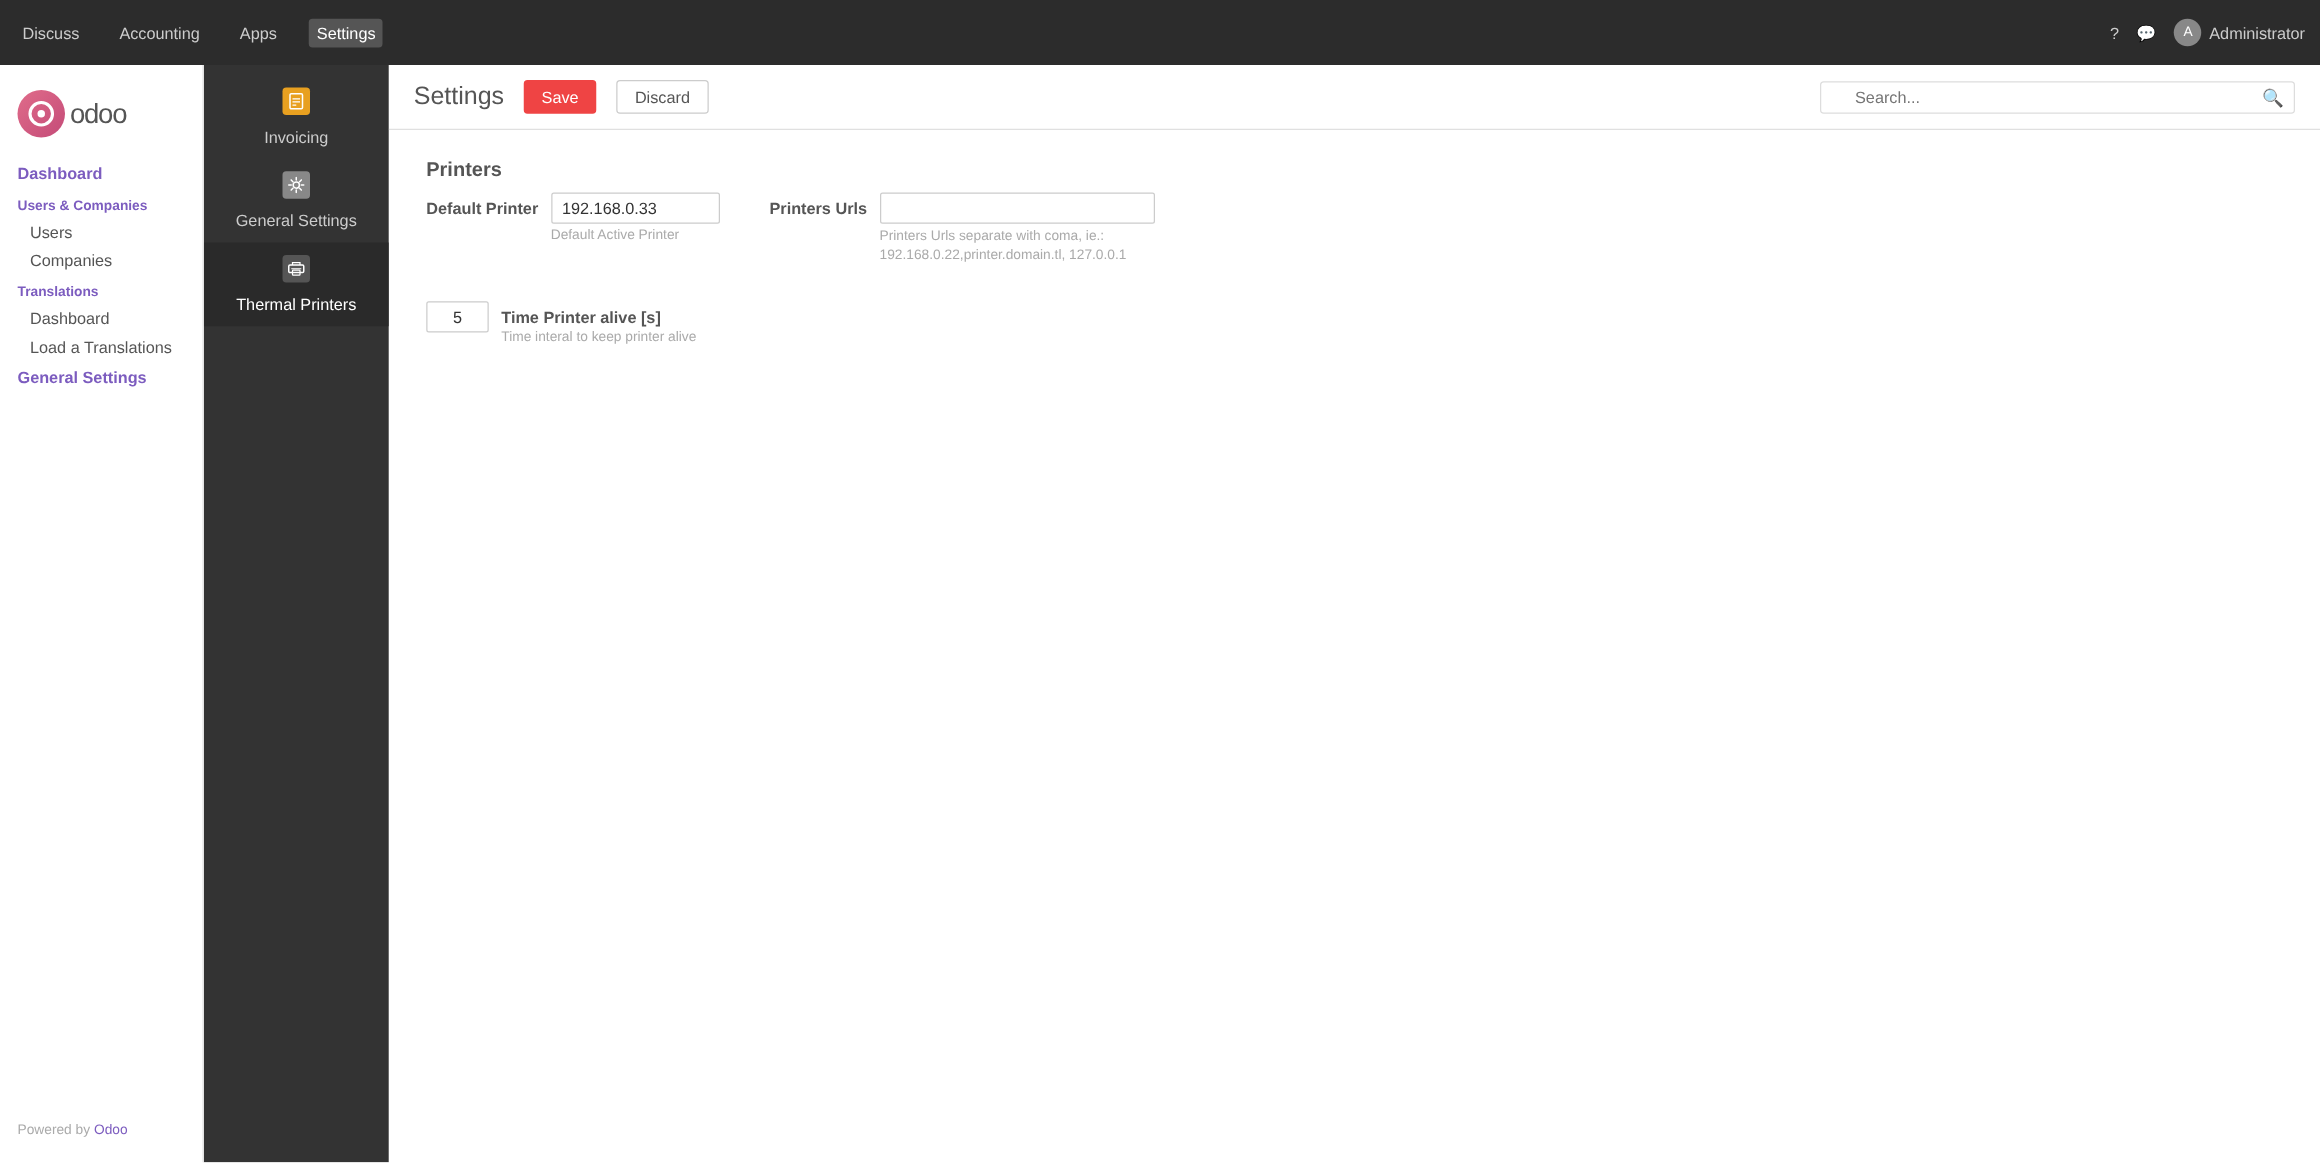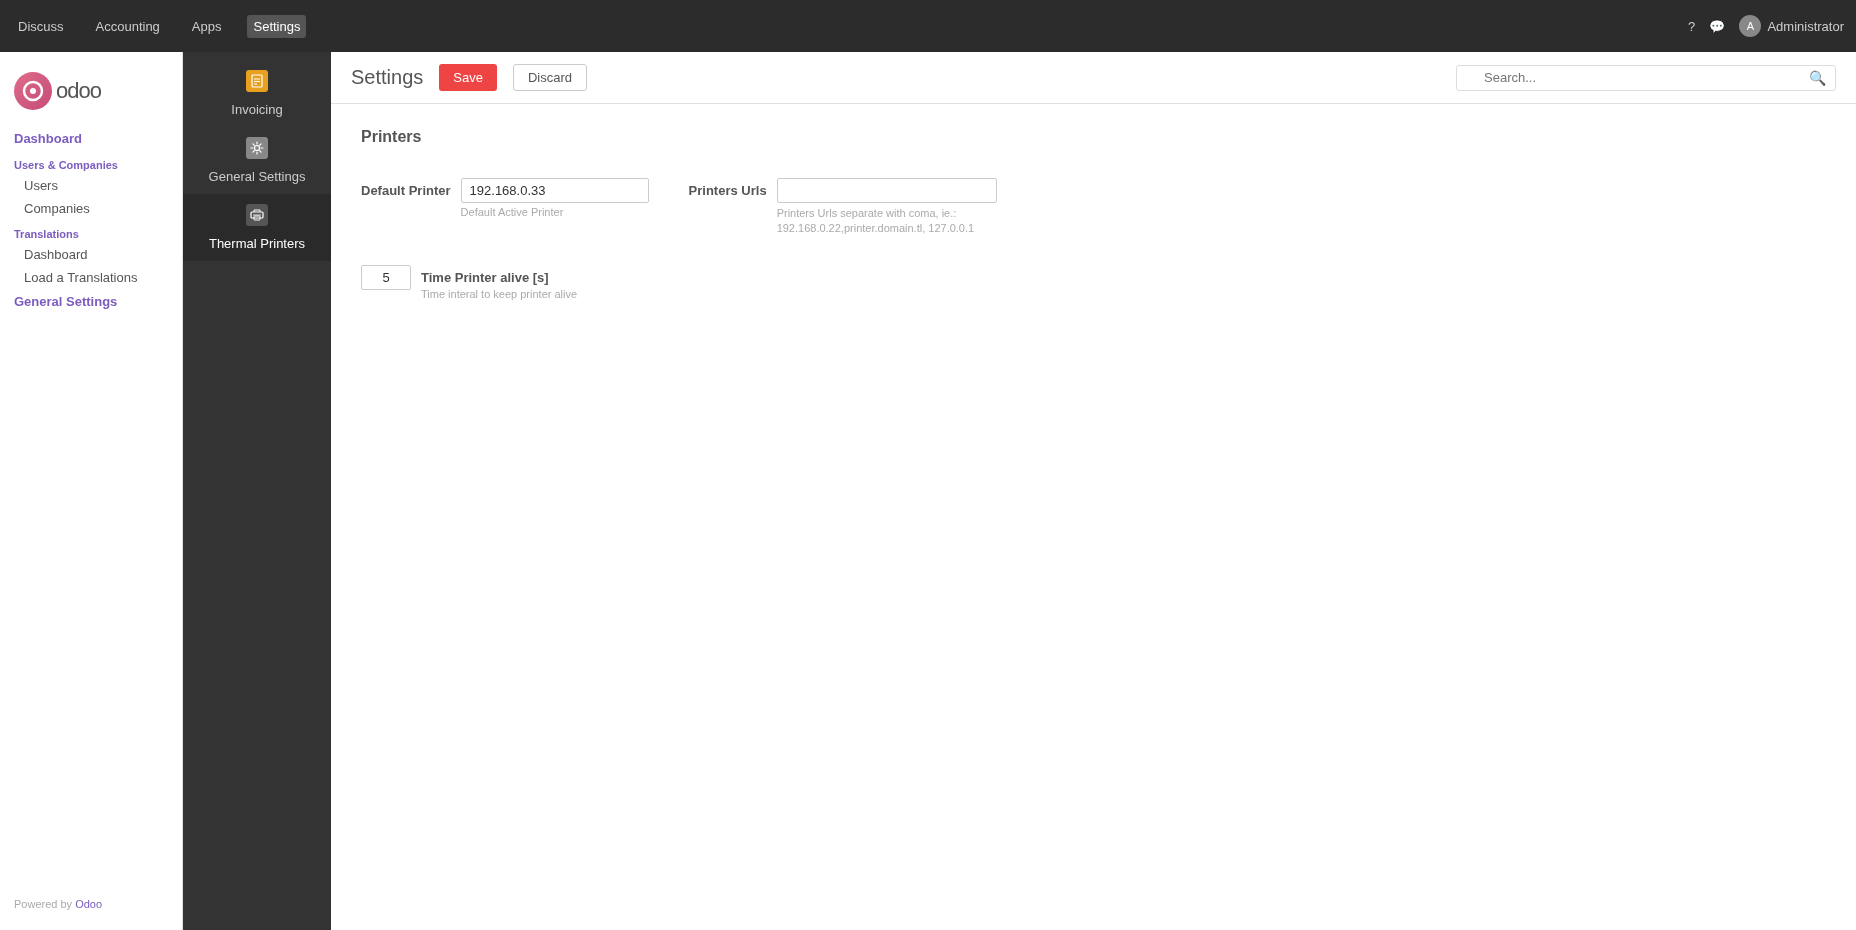--- a/index.html
+++ b/index.html
@@ -49,21 +49,21 @@
 
     
     .main-layout {
       display: flex;
       flex: 1;
       overflow: hidden;
     }
 
     
     .left-sidebar {
-      width: 183px;
+      width: 163px;
       background: #fff;
       border-right: 1px solid #e0e0e0;
       padding: 10px 0;
       flex-shrink: 0;
       overflow-y: auto;
     }
     .logo-area {
       padding: 10px 14px 16px 14px;
     }
     .odoo-logo {
@@ -205,21 +205,21 @@
     .main-content {
       flex: 1;
       padding: 24px 30px;
       overflow-y: auto;
       background: #fff;
     }
     .section-title {
       font-size: 16px;
       font-weight: bold;
       color: #555;
-      margin-bottom: 32px;
+      margin-bottom: 8px;
     }
 
     
     .form-row {
       display: flex;
       gap: 40px;
       margin-bottom: 24px;
       align-items: flex-start;
     }
     .form-group {
@@ -237,21 +237,21 @@
     .form-field-group {
       display: flex;
       flex-direction: column;
     }
     .form-input {
       border: 1px solid #ccc;
       border-radius: 2px;
       padding: 4px 8px;
       font-size: 13px;
       color: #333;
-      width: 188px;
+      width: 135px;
     }
     .form-input-wide {
       width: 220px;
     }
     .form-hint {
       font-size: 11px;
       color: #aaa;
       margin-top: 3px;
     }
     .time-group {

